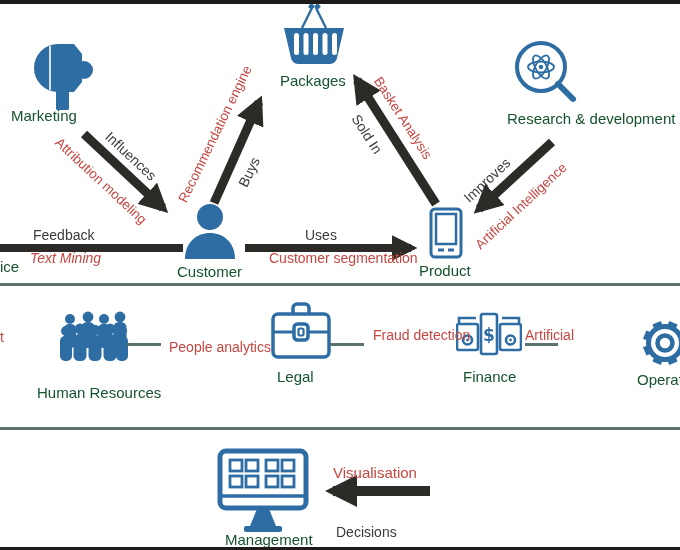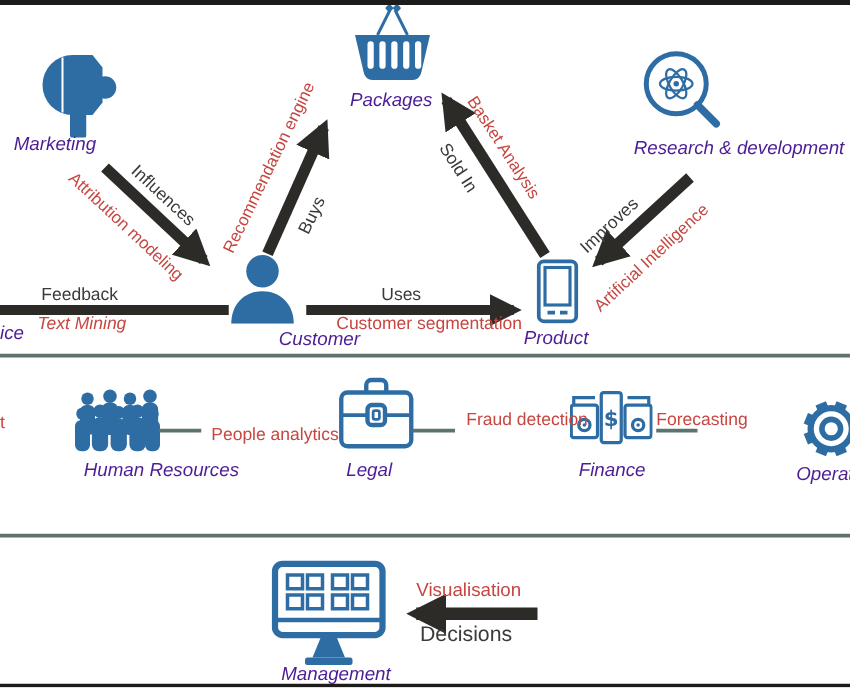--- a/index.html
+++ b/index.html
@@ -3,21 +3,21 @@
 <meta charset="utf-8">
 <style>
   html,body{margin:0;padding:0;background:#fff;}
   #canvas{
     position:relative;width:680px;height:550px;overflow:hidden;background:#ffffff;
     font-family:"Liberation Sans",sans-serif;color:#3a3a38;
   }
   .bar{position:absolute;left:0;width:680px;background:#1d1c1a;z-index:6;}
   .divider{position:absolute;left:0;width:680px;height:3px;background:#5d7370;z-index:1;}
   .abs{position:absolute;white-space:nowrap;}
-  .node-lbl{font-size:15px;color:#4c1d95;z-index:3;font-style:italic;}
+  .node-lbl{font-size:15px;color:#14532d;z-index:3;}
   .arrow-lbl{font-size:14px;color:#3a3a38;z-index:3;}
   .red{color:#c64641;}
   .rot{transform-origin:center center;z-index:3;}
   .dept-red{font-size:14px;color:#c64641;z-index:3;}
   .underline{position:absolute;height:3px;background:#5d7370;z-index:3;}
   .icon{position:absolute;z-index:2;line-height:0;}
   svg{display:block;}
   #arrows{position:absolute;left:0;top:0;z-index:1;pointer-events:none;}
 </style>
 </head>
@@ -83,21 +83,21 @@
     </svg>
   </div>
   <div class="abs node-lbl" style="left:507px;top:110px;">Research &amp; development</div>
 
   <div class="icon" style="left:184px;top:203px;">
     <svg width="52" height="56" viewBox="0 0 52 56">
       <circle cx="26" cy="14" r="13" fill="#2e6da4"></circle>
       <path d="M1 56 c0 -16 11 -26 25 -26 s25 10 25 26 z" fill="#2e6da4"></path>
     </svg>
   </div>
-  <div class="abs node-lbl" style="left:177px;top:263px;margin-left:46px;">Customer</div>
+  <div class="abs node-lbl" style="left:177px;top:263px;">Customer</div>
 
   <div class="icon" style="left:429px;top:207px;">
     <svg width="34" height="52" viewBox="0 0 34 52">
       <rect x="2" y="2" width="30" height="48" rx="4" fill="#ffffff" stroke="#2e6da4" stroke-width="3"></rect>
       <rect x="7" y="7" width="20" height="30" fill="none" stroke="#2e6da4" stroke-width="2.5"></rect>
       <line x1="9" y1="43" x2="15" y2="43" stroke="#2e6da4" stroke-width="3"></line>
       <line x1="19" y1="43" x2="25" y2="43" stroke="#2e6da4" stroke-width="3"></line>
     </svg>
   </div>
   <div class="abs node-lbl" style="left:419px;top:262px;">Product</div>
@@ -140,21 +140,21 @@
           <rect x="15.5" y="23" width="13" height="27" rx="5.5"></rect>
         <circle cx="37" cy="19" r="5.2"></circle>
           <rect x="30.5" y="24" width="13" height="26" rx="5.5"></rect>
         <circle cx="52" cy="18" r="5.4"></circle>
           <rect x="45.5" y="23" width="13" height="27" rx="5.5"></rect>
         <circle cx="64" cy="20" r="5"></circle>
           <rect x="58" y="25" width="12" height="25" rx="5"></rect>
       </g>
     </svg>
   </div>
-  <div class="abs node-lbl" style="left:37px;top:368px;margin-left:30px;">Human Resources</div>
+  <div class="abs node-lbl" style="left:37px;top:384px;">Human Resources</div>
   <div class="abs dept-red" style="left:129px;top:339px;margin-left:40px;">People analytics</div>
   <div class="underline" style="left:127px;top:343px;width:34px;"></div>
 
   <div class="icon" style="left:270px;top:301px;">
     <svg width="62" height="60" viewBox="0 0 62 60">
       <path d="M23 13 v-6 a4 4 0 0 1 4 -4 h8 a4 4 0 0 1 4 4 v6" fill="none" stroke="#2e6da4" stroke-width="3.5"></path>
       <rect x="3" y="13" width="56" height="43" rx="5" fill="#ffffff" stroke="#2e6da4" stroke-width="3.5"></rect>
       <line x1="3" y1="31" x2="24" y2="31" stroke="#2e6da4" stroke-width="3"></line>
       <line x1="38" y1="31" x2="59" y2="31" stroke="#2e6da4" stroke-width="3"></line>
       <rect x="24" y="23" width="14" height="16" rx="3.5" fill="#ffffff" stroke="#2e6da4" stroke-width="3.5"></rect>
@@ -175,21 +175,21 @@
         <rect x="44" y="12" width="21" height="26" rx="2"></rect>
         <circle cx="54.5" cy="28" r="4.5"></circle>
         <rect x="25" y="2" width="16" height="40" rx="2" fill="#ffffff"></rect>
       </g>
       <circle cx="11.5" cy="28" r="1.4" fill="#2e6da4"></circle>
       <circle cx="54.5" cy="28" r="1.4" fill="#2e6da4"></circle>
       <text x="33" y="29" font-size="17" font-weight="bold" fill="#2e6da4" text-anchor="middle" font-family="DejaVu Sans, sans-serif">$</text>
     </svg>
   </div>
   <div class="abs node-lbl" style="left:463px;top:368px;">Finance</div>
-  <div class="abs dept-red" style="left:525px;top:327px;">Forecasting</div>
+  <div class="abs dept-red" style="left:525px;top:327px;">Artificial</div>
   <div class="underline" style="left:525px;top:343px;width:33px;"></div>
 
   <div class="icon" style="left:638px;top:316px;">
     <svg width="54" height="54" viewBox="0 0 54 54">
       <g stroke="#2e6da4">
         <line x1="27" y1="27" x2="49" y2="27" stroke-width="9" transform="rotate(22.5 27 27)"></line>
         <line x1="27" y1="27" x2="49" y2="27" stroke-width="9" transform="rotate(67.5 27 27)"></line>
         <line x1="27" y1="27" x2="49" y2="27" stroke-width="9" transform="rotate(112.5 27 27)"></line>
         <line x1="27" y1="27" x2="49" y2="27" stroke-width="9" transform="rotate(157.5 27 27)"></line>
         <line x1="27" y1="27" x2="49" y2="27" stroke-width="9" transform="rotate(202.5 27 27)"></line>
@@ -216,15 +216,15 @@
           <rect x="29" y="28" width="12" height="11"></rect>
         <rect x="49" y="28" width="12" height="11"></rect>
           <rect x="65" y="28" width="12" height="11"></rect>
       </g>
       <path d="M40 61 L33 78 H59 L52 61 z" fill="#2e6da4"></path>
       <rect x="27" y="78" width="38" height="6" rx="2" fill="#2e6da4"></rect>
     </svg>
   </div>
   <div class="abs node-lbl" style="left:225px;top:531px;">Management</div>
   <div class="abs red" style="left:333px;top:464px;font-size:15px;z-index:3;">Visualisation</div>
-  <div class="abs" style="left:336px;top:498px;font-size:17px;z-index:3;">Decisions</div>
+  <div class="abs" style="left:336px;top:524px;font-size:14px;z-index:3;">Decisions</div>
 
 </div>
 
 </body></html>

